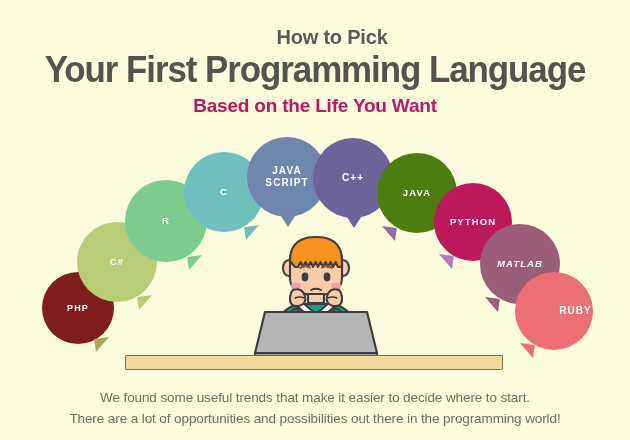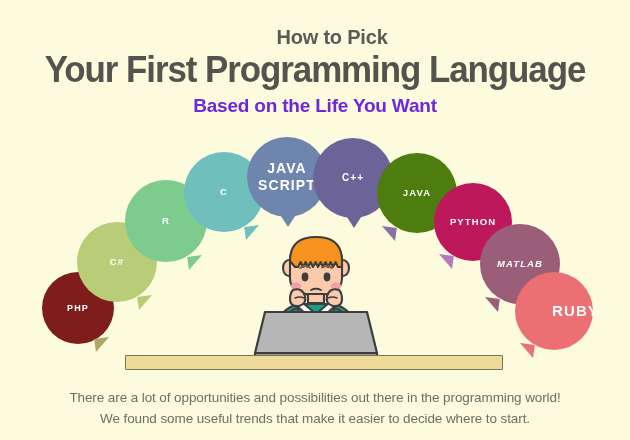--- a/index.html
+++ b/index.html
@@ -16,21 +16,21 @@
   .t-kicker{
     font-size:20px;font-weight:bold;color:#5A5A58;
     letter-spacing:-0.2px;line-height:1.1;padding-left:34px;
   }
   .t-main{
     font-size:36px;font-weight:bold;color:#54544F;
     letter-spacing:-1.1px;line-height:1.12;margin-top:2px;
     transform:scaleX(0.97);
   }
   .t-sub{
-    font-size:19px;font-weight:bold;color:#6d28d9;
+    font-size:19px;font-weight:bold;color:#be185d;
     letter-spacing:-0.2px;line-height:1.1;margin-top:6px;text-align:center;
   }
 
   
   .bubble{
     position:absolute;border-radius:50%;
     display:flex;align-items:center;justify-content:center;
     color:#FFFFFF;font-weight:bold;text-align:center;
     letter-spacing:1.1px;line-height:1.18;
     box-sizing:border-box;
@@ -95,36 +95,36 @@
       <div class="bubble tail-right" style="left: 77px; top: 222px; width: 80px; height: 80px; background: rgb(185, 204, 119); color: rgb(185, 204, 119); z-index: 2;">
         <span class="lbl" style="color: rgb(255, 255, 255); font-size: 9.5px; max-width: 62px;">C#</span>
       </div>
       <div class="bubble tail-right" style="left: 125px; top: 180px; width: 82px; height: 82px; background: rgb(126, 203, 142); color: rgb(126, 203, 142); z-index: 3;">
         <span class="lbl" style="color: rgb(255, 255, 255); font-size: 9.5px; max-width: 64px;">R</span>
       </div>
       <div class="bubble tail-right" style="left: 184px; top: 152px; width: 80px; height: 80px; background: rgb(111, 191, 188); color: rgb(111, 191, 188); z-index: 4;">
         <span class="lbl" style="color: rgb(255, 255, 255); font-size: 9.5px; max-width: 62px;">C</span>
       </div>
       <div class="bubble tail-down" style="left: 247px; top: 137px; width: 80px; height: 80px; background: rgb(110, 133, 173); color: rgb(110, 133, 173); z-index: 5;">
-        <span class="lbl" style="color: rgb(255, 255, 255); font-size: 14px; max-width: 62px;">JAVA SCRIPT</span>
+        <span class="lbl" style="color: rgb(255, 255, 255); font-size: 10px; max-width: 62px;">JAVA SCRIPT</span>
       </div>
       <div class="bubble tail-down" style="left: 313px; top: 138px; width: 80px; height: 80px; background: rgb(108, 99, 153); color: rgb(108, 99, 153); z-index: 6;">
         <span class="lbl" style="color: rgb(255, 255, 255); font-size: 10px; max-width: 62px;">C++</span>
       </div>
       <div class="bubble tail-left" style="left: 377px; top: 153px; width: 80px; height: 80px; background: #4d7c0f; color: rgb(139, 111, 168); z-index: 7;">
         <span class="lbl" style="color: rgb(255, 255, 255); font-size: 9.5px; max-width: 62px;">JAVA</span>
       </div>
       <div class="bubble tail-left" style="left: 434px; top: 183px; width: 78px; height: 78px; background: #be185d; color: rgb(178, 121, 189); z-index: 8;">
         <span class="lbl" style="color: rgb(255, 255, 255); font-size: 9.5px; max-width: 60px;">PYTHON</span>
       </div>
       <div class="bubble tail-left" style="left: 480px; top: 224px; width: 80px; height: 80px; background: rgb(154, 94, 120); color: rgb(154, 94, 120); z-index: 9;">
         <span class="lbl" style="color: rgb(255, 255, 255); font-size: 9.5px; max-width: 62px; font-style: italic;">MATLAB</span>
       </div>
       <div class="bubble tail-left" style="left: 515px; top: 272px; width: 78px; height: 78px; background: rgb(236, 111, 115); color: rgb(236, 111, 115); z-index: 10;">
-        <span class="lbl" style="color: rgb(255, 255, 255); font-size: 15px; max-width: 60px; margin-left: 43px;">RUBY</span>
+        <span class="lbl" style="color: rgb(255, 255, 255); font-size: 10px; max-width: 60px; margin-left: 43px;">RUBY</span>
       </div>
     </div>
 
   <div id="character">
     <svg viewBox="0 0 108 110" width="108" height="110" xmlns="http://www.w3.org/2000/svg">
       <g stroke="#3D3D3D" stroke-width="2.1" stroke-linejoin="round" stroke-linecap="round">
 
         <ellipse cx="27" cy="40" rx="6" ry="8" fill="#F9CBAB"></ellipse>
         <ellipse cx="81" cy="40" rx="6" ry="8" fill="#F9CBAB"></ellipse>
 
@@ -171,17 +171,17 @@
   <div id="laptop" style="position:absolute;left:253px;top:310px;width:126px;height:50px;">
     <svg viewBox="0 0 126 50" width="126" height="50" xmlns="http://www.w3.org/2000/svg">
       <path d="M12 2 L114 2 L124 43 L2 43 Z" fill="#B6B6B6" stroke="#3D3D3D" stroke-width="2.2" stroke-linejoin="round"></path>
       <path d="M2 43 L124 43 L124 48 L2 48 Z" fill="#9A9A9A" stroke="#3D3D3D" stroke-width="2.2" stroke-linejoin="round"></path>
     </svg>
   </div>
 
   <div id="desk"></div>
 
   <div class="caption">
+    <div>We found some useful trends that make it easier to decide where to start.</div>
     <div>There are a lot of opportunities and possibilities out there in the programming world!</div>
-    <div>We found some useful trends that make it easier to decide where to start.</div>
   </div>
 
 </div>
 
 </body></html>

